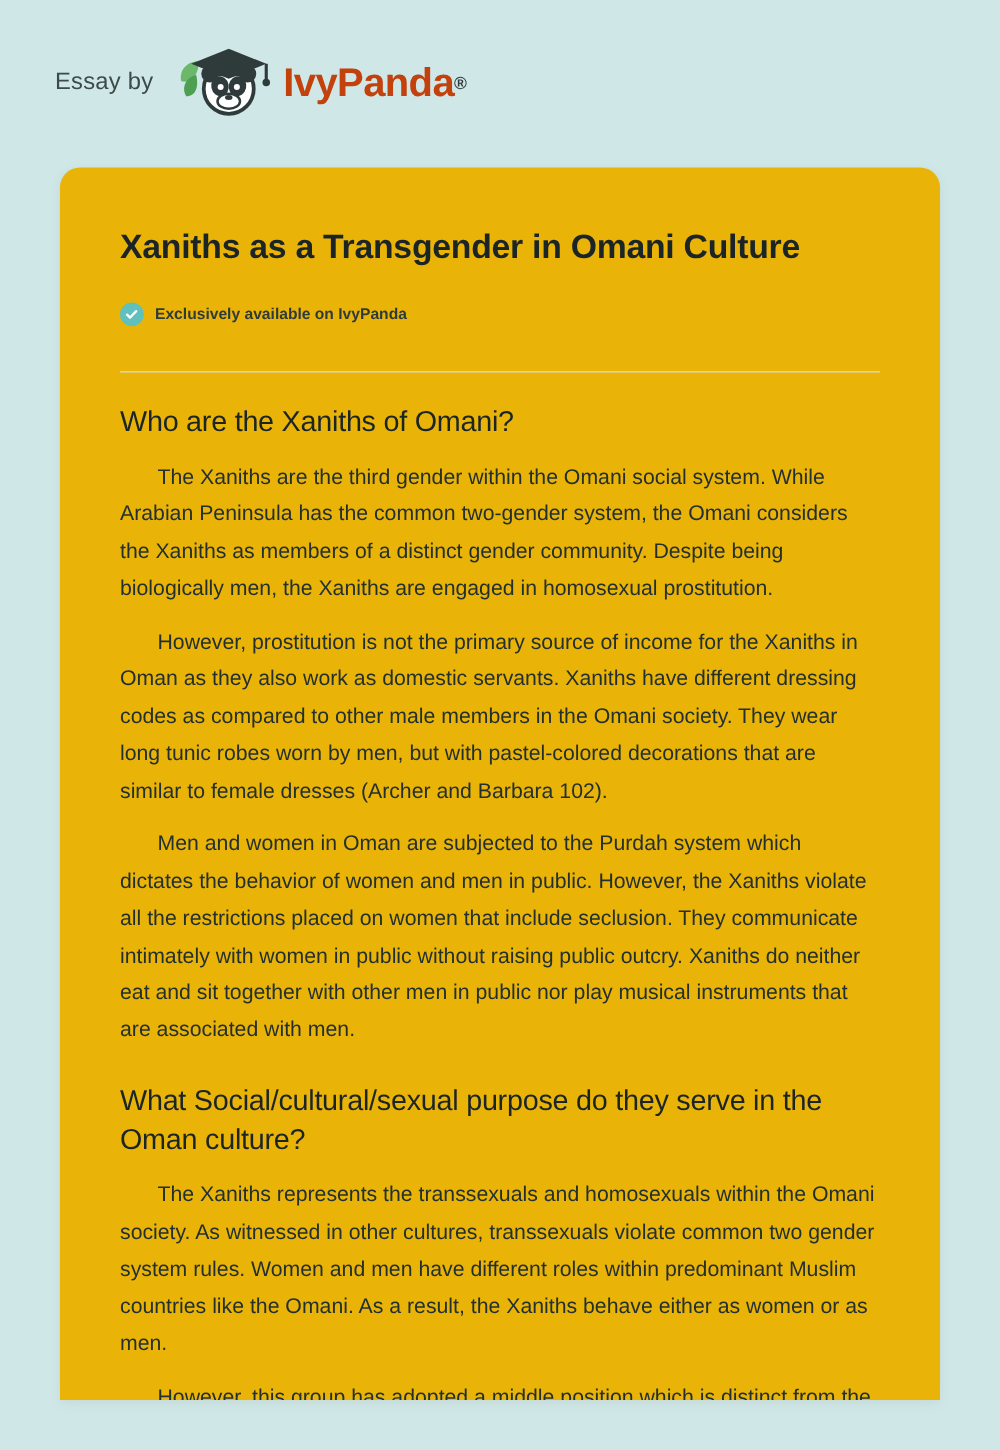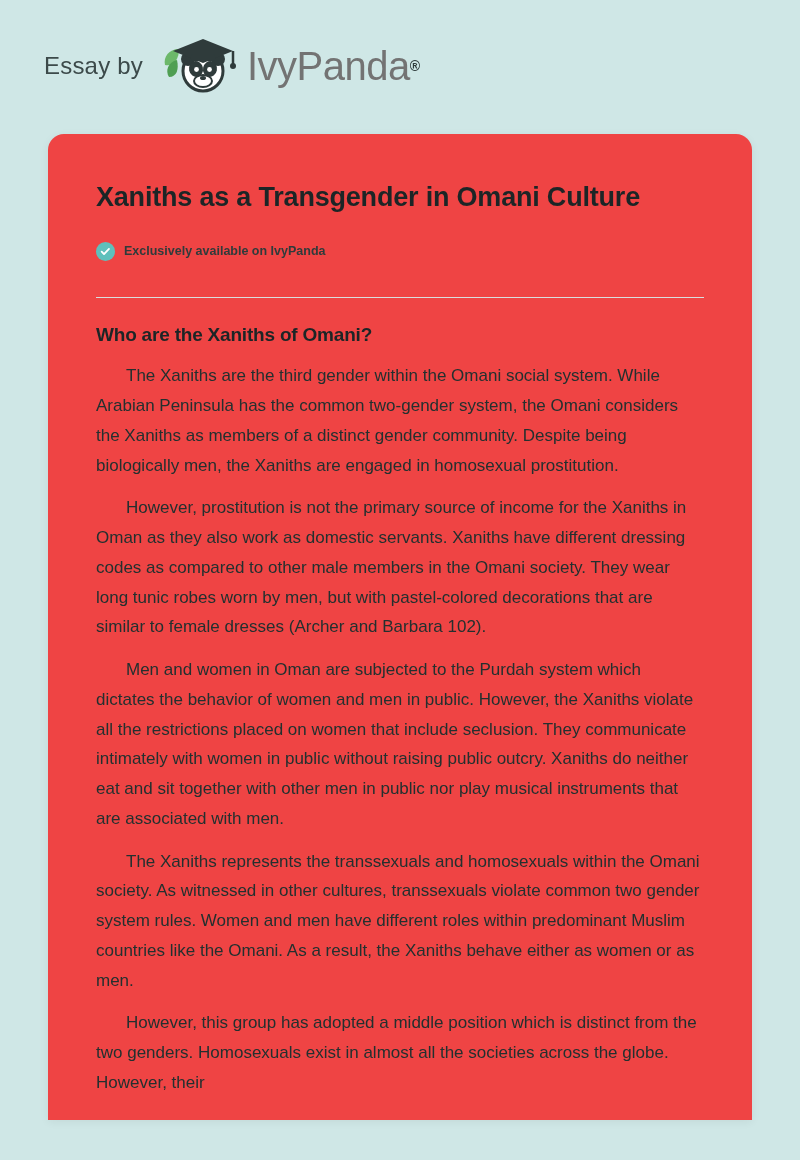--- a/index.html
+++ b/index.html
@@ -23,57 +23,57 @@
 
   
   .brand-bar {
     display: flex;
     align-items: center;
     padding: 36px 0 0 44px;
     height: 96px;
     box-sizing: border-box;
   }
   .brand-essay {
-    font-size: 24px;
+    font-size: 19px;
     color: #3c4a4a;
     letter-spacing: 0.2px;
     font-weight: 400;
   }
   .brand-logo {
     display: flex;
     align-items: center;
     margin-left: 14px;
   }
   .panda-mark {
     position: relative;
     width: 84px;
     height: 62px;
     margin-right: 6px;
   }
   .brand-name {
-    font-size: 40px;
-    font-weight: 400;
-    color: #737373;
+    font-size: 32px;
+    font-weight: 700;
+    color: #c2410c;
     letter-spacing: -0.5px;
   }
   .brand-reg {
     font-size: 14px;
     vertical-align: super;
     font-weight: 700;
     color: #2f3b3b;
   }
 
   
   .card {
     position: absolute;
     left: 48px;
     top: 134px;
     width: 704px;
     height: 986px;
-    background: #ef4444;
+    background: #eab308;
     border-radius: 16px 16px 0 0;
     box-shadow: 0 2px 10px rgba(0,0,0,0.06);
     box-sizing: border-box;
     padding: 46px 48px 0 48px;
     overflow: hidden;
   }
 
   .doc-title {
     font-size: 27px;
     line-height: 1.32;
@@ -106,23 +106,23 @@
     color: #2f3b3b;
   }
 
   .divider {
     height: 1px;
     background: #d9dede;
     margin: 0 0 24px 0;
   }
 
   h2.section {
-    font-size: 19px;
+    font-size: 23px;
     line-height: 1.35;
-    font-weight: 700;
+    font-weight: 400;
     color: #1c2526;
     margin: 26px 12px 14px 0;
     letter-spacing: -0.2px;
   }
   h2.section:first-of-type { margin-top: 0; }
 
   p.body {
     font-size: 17px;
     line-height: 1.75;
     color: #23302f;
@@ -181,17 +181,18 @@
       <span class="exclusive-text">Exclusively available on IvyPanda</span>
     </div>
 
     <div class="divider"></div>
 
     <h2 class="section">Who are the Xaniths of Omani?</h2>
     <p class="body">The Xaniths are the third gender within the Omani social system. While Arabian Peninsula has the common two-gender system, the Omani considers the Xaniths as members of a distinct gender community. Despite being biologically men, the Xaniths are engaged in homosexual prostitution.</p>
     <p class="body">However, prostitution is not the primary source of income for the Xaniths in Oman as they also work as domestic servants. Xaniths have different dressing codes as compared to other male members in the Omani society. They wear long tunic robes worn by men, but with pastel-colored decorations that are similar to female dresses (Archer and Barbara 102).</p>
     <p class="body">Men and women in Oman are subjected to the Purdah system which dictates the behavior of women and men in public. However, the Xaniths violate all the restrictions placed on women that include seclusion. They communicate intimately with women in public without raising public outcry. Xaniths do neither eat and sit together with other men in public nor play musical instruments that are associated with men.</p>
 
+    <h2 class="section">What Social/cultural/sexual purpose do they serve in the Oman culture?</h2>
     <p class="body">The Xaniths represents the transsexuals and homosexuals within the Omani society. As witnessed in other cultures, transsexuals violate common two gender system rules. Women and men have different roles within predominant Muslim countries like the Omani. As a result, the Xaniths behave either as women or as men.</p>
     <p class="body">However, this group has adopted a middle position which is distinct from the two genders. Homosexuals exist in almost all the societies across the globe. However, their</p>
 
   </div>
 </div>
 
 </body></html>

